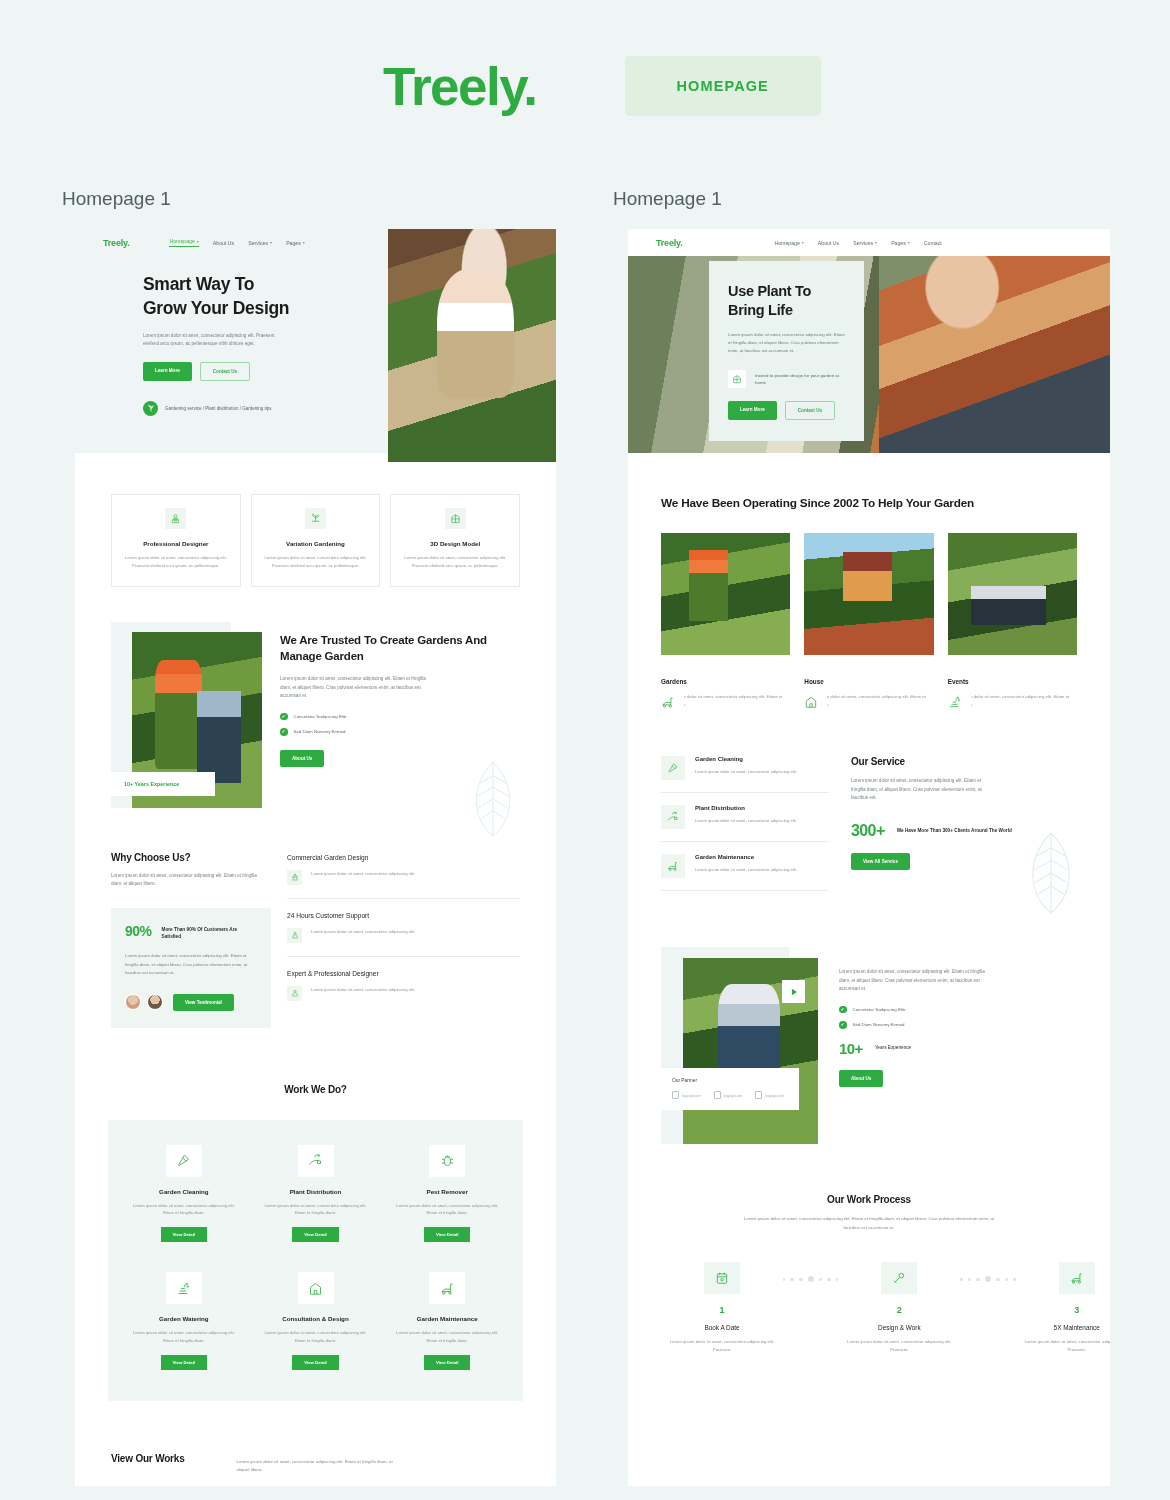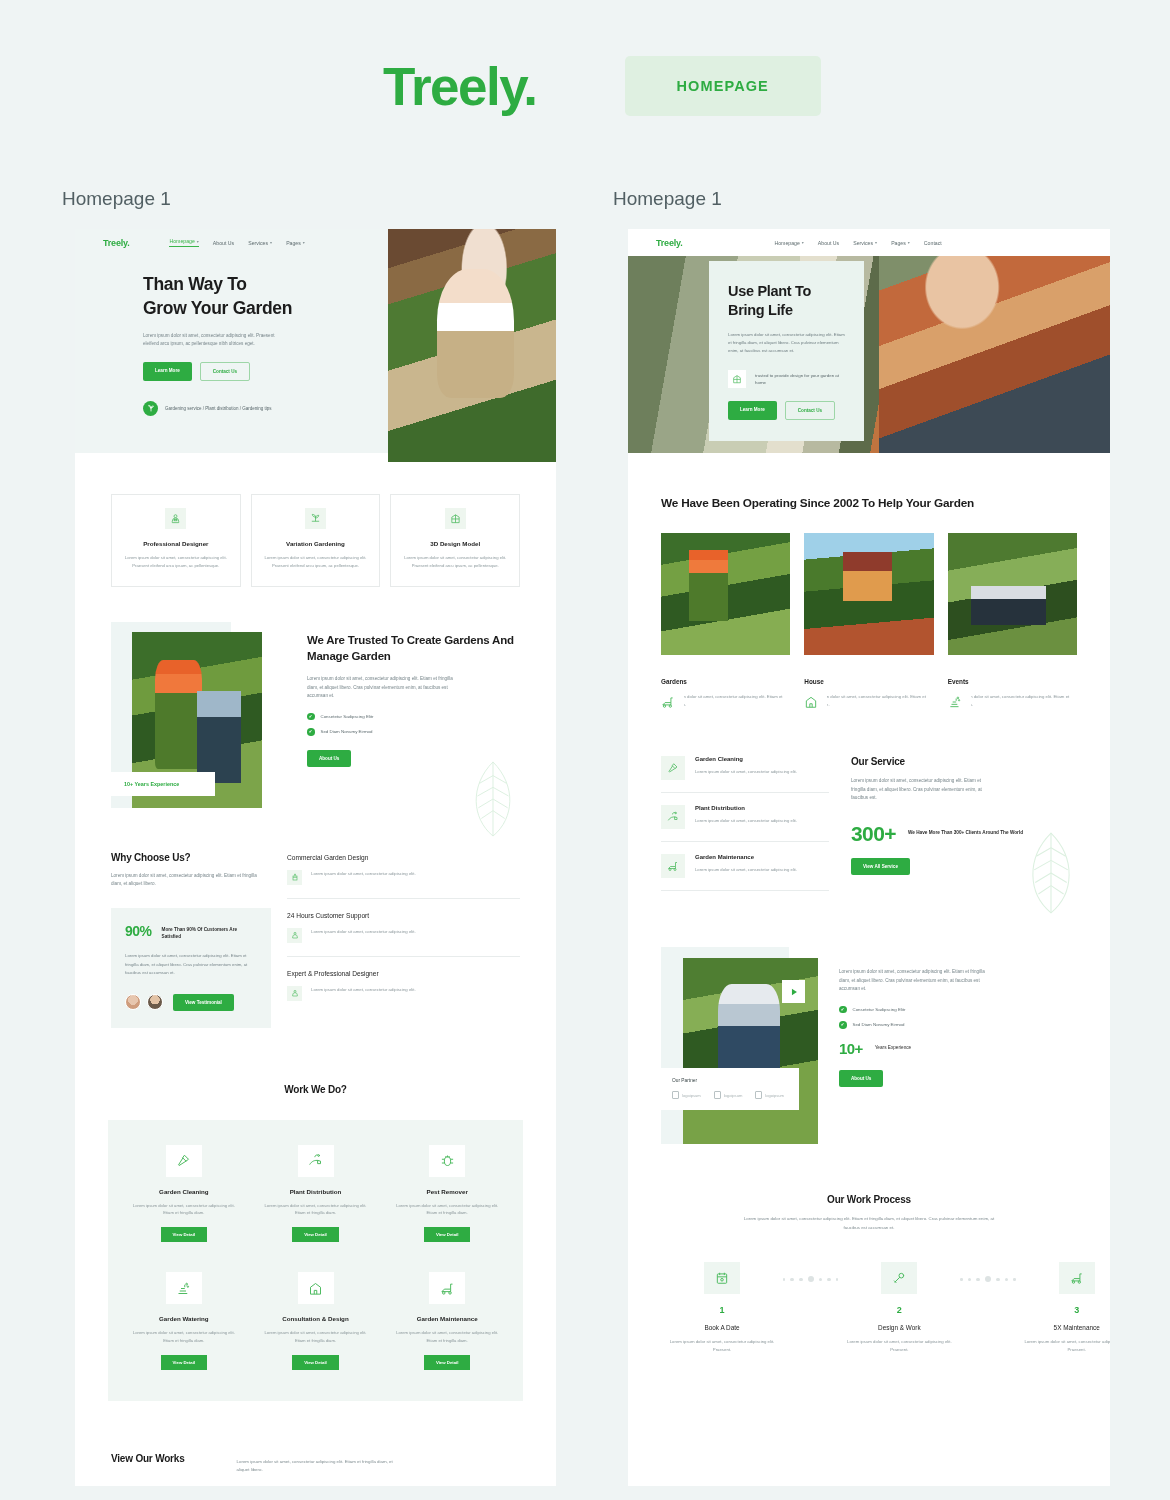--- a/index.html
+++ b/index.html
@@ -97,21 +97,21 @@
     flex: 1; border: 0.8px solid #e7eaea; padding: 13px 11px 16px; text-align: center;
   }
   .f-icon {
     width: 21px; height: 21px; margin: 0 auto 11px; background: #eef6ef;
     display: flex; align-items: center; justify-content: center;
   }
   .f-title { font-size: 6.2px; font-weight: 700; color: #1f1f1f; }
   .f-desc { font-size: 4.2px; line-height: 1.85; color: #8b989c; margin-top: 7px; }
 
   
-  .trusted { display: flex; padding: 35px 36px 0; position: relative; gap: 27px; }
+  .trusted { display: flex; padding: 35px 36px 0; position: relative; }
   .trusted-left { position: relative; width: 152px; flex: none; }
   .trusted-tint { position: absolute; left: 0; top: 0; width: 120px; height: 186px; background: #eef5f4; }
   .trusted-photo {
     position: relative; margin-left: 21px; margin-top: 10px; width: 130px; height: 176px;
     background: linear-gradient(170deg,#3c6e2a 0 24%, #6f9b3e 24% 42%, #2f5a22 42% 66%, #7ca44a 66% 100%);
   }
   .trusted-photo::before{
     content:""; position:absolute; left:18%; top:16%; width:36%; height:62%;
     background:linear-gradient(180deg,#e8622a 0 13%, #f0783c 13% 30%, #4e7a2b 30% 100%);
     border-radius:18% 18% 6% 6%;
@@ -226,21 +226,21 @@
   
   .svc { display: flex; padding: 47px 33px 0; gap: 22px; }
   .svc-left { width: 168px; flex: none; }
   .svc-item { display: flex; gap: 10px; padding-bottom: 12px; border-bottom: 0.8px solid #e8ecec; margin-bottom: 12px; }
   .svc-item:last-child { border-bottom: 0.8px solid #e8ecec; }
   .svc-icon { width: 24px; height: 24px; background: #eef6ef; flex: none; display:flex; align-items:center; justify-content:center; }
   .svc-title { font-size: 6px; font-weight: 700; color: #1f1f1f; }
   .svc-desc { font-size: 4.2px; line-height: 1.85; color: #8b979b; margin-top: 6px; }
   .svc-right { flex: 1; position: relative; }
   .svc-stat { display: flex; align-items: center; gap: 12px; margin-top: 20px; }
-  .svc-num { font-size: 21px; font-weight: 700; color: #2eac42; line-height: 1; letter-spacing: -0.6px; }
+  .svc-num { font-size: 16px; font-weight: 700; color: #2eac42; line-height: 1; letter-spacing: -0.6px; }
   .svc-cap { font-size: 4.7px; font-weight: 700; line-height: 1.7; color: #2b2b2b; }
 
   
   .grf { display: flex; padding: 44px 33px 0; }
   .grf-left { position: relative; width: 160px; flex: none; }
   .grf-tint { position: absolute; left: 0; top: 0; width: 128px; height: 197px; background: #eef5f4; }
   .grf-photo {
     position: relative; margin-left: 22px; margin-top: 11px; width: 135px; height: 186px;
     background: linear-gradient(170deg,#4f7e32 0 20%, #86ae55 20% 36%, #2f5a22 36% 60%, #78a247 60% 100%);
   }
@@ -319,21 +319,21 @@
               <span class="caret">▾</span>
             </div>
             <div class="nav-link">
               <span>Pages</span>
               <span class="caret">▾</span>
             </div>
           </div>
         </div>
 
         <div class="m1-hero-copy">
-          <div class="h1">Than Way To Grow Your Garden</div>
+          <div class="h1">Smart Way To Grow Your Design</div>
           <div class="lead">Lorem ipsum dolor sit amet, consectetur adipiscing elit. Praesent eleifend arcu ipsum, ac pellentesque nibh ultrices eget.</div>
           <div class="btn-row">
             <div class="btn">Learn More</div>
             <div class="btn ghost">Contact Us</div>
           </div>
           <div class="badge-row">
             <div class="badge-circle">
               <svg class="ic" width="8" height="8" viewBox="0 0 24 24" fill="none" stroke="#fff" stroke-width="2.4" stroke-linecap="round">
                   <path d="M12 21V10"></path>
                   <path d="M12 10C8 10 5 7 5 4c3.5 0 7 2 7 6z"></path>

